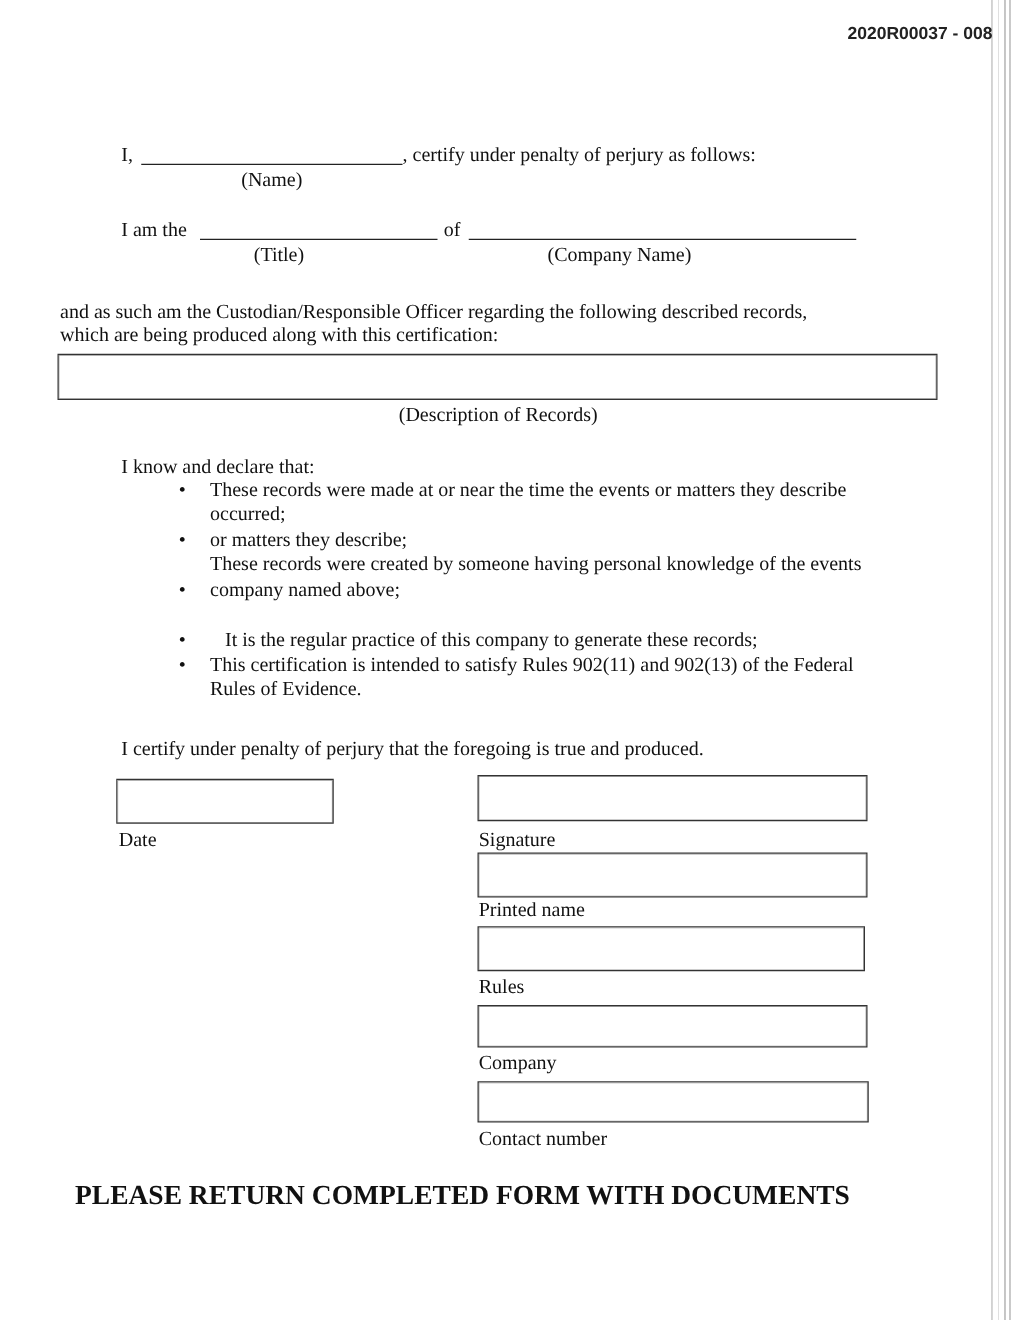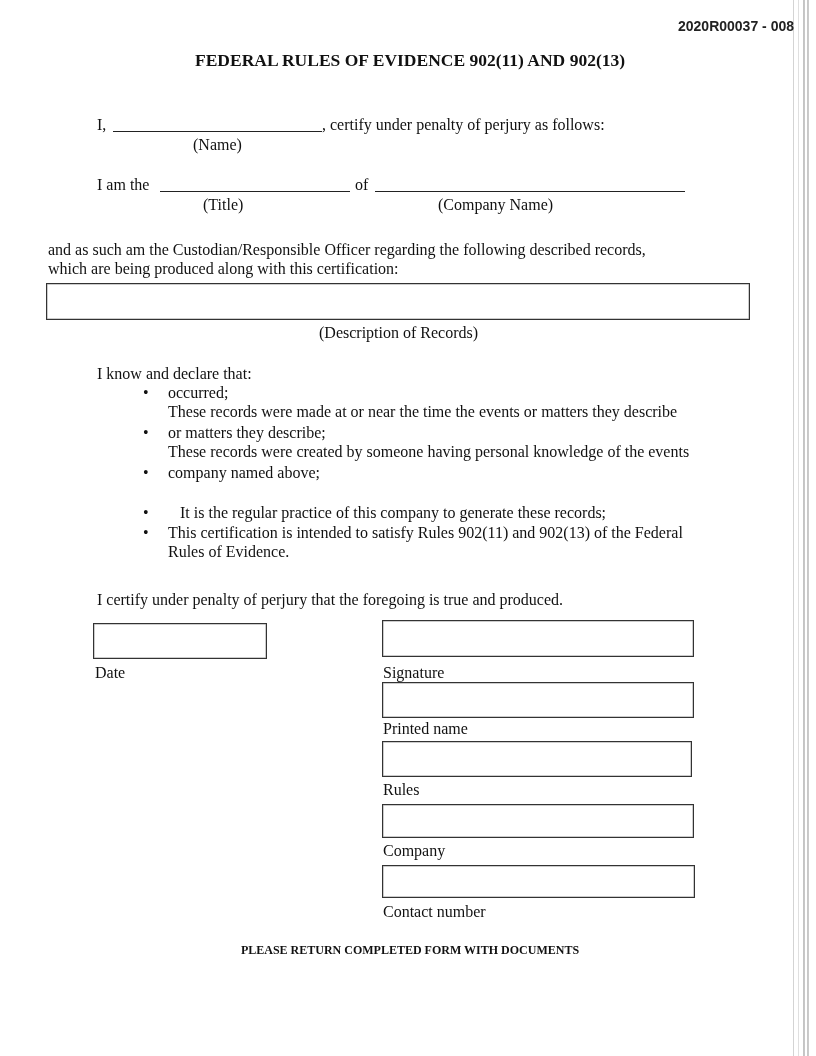--- a/index.html
+++ b/index.html
@@ -24,33 +24,32 @@
   .title {
     left: 60px; width: 700px; top: 50px; text-align: center;
     font-weight: bold; font-size: 17.5px; line-height: 21px;
   }
   .txt { font-size: 16px; line-height: 19px; white-space: nowrap; }
   .line { border-bottom: 1px solid #222; height: 0; }
   .box { border: 1.5px solid #333; box-shadow: inset 0 0 0 0.5px #999; background: #fff; box-sizing: border-box; }
   .bul { font-size: 16px; line-height: 19px; }
   .bullet-dot { position: absolute; left: 0; top: 0; }
   .footer {
-    left: 60px; width: 700px; top: 943px; text-align: center;
-    font-weight: bold; font-size: 12px;
+    left: 60px; width: 700px; top: 943px; 
+    font-weight: bold; font-size: 22px;
   }
 </style>
 </head>
 <body>
 
 <div class="abs scan-edge"></div>
 
 <div class="abs bates">2020R00037 - 008</div>
 
 <div class="abs title">
-  <div>FEDERAL RULES OF EVIDENCE 902(11) AND 902(13)</div>
 </div>
 
 <div class="abs txt" style="left:97px; top:115px;">I,</div>
 <div class="abs line" style="left:113px; top:131px; width:209px;"></div>
 <div class="abs txt" style="left:322px; top:115px;">, certify under penalty of perjury as follows:</div>
 <div class="abs txt" style="left:193px; top:135px;">(Name)</div>
 
 <div class="abs txt" style="left:97px; top:175px;">I am the</div>
 <div class="abs line" style="left:160px; top:191px; width:190px;"></div>
 <div class="abs txt" style="left:355px; top:175px;">of</div>
@@ -61,22 +60,22 @@
 <div class="abs txt" style="left:48px; top:240px;">and as such am the Custodian/Responsible Officer regarding the following described records,</div>
 <div class="abs txt" style="left:48px; top:259px;">which are being produced along with this certification:</div>
 
 <div class="abs box" style="left:46px; top:283px; width:704px; height:37px;"></div>
 <div class="abs txt" style="left:319px; top:323px;">(Description of Records)</div>
 
 <div class="abs txt" style="left:97px; top:364px;">I know and declare that:</div>
 
 <div class="abs bul" style="left:143px; top:383px; width:620px;">
   <span class="bullet-dot">•</span>
+  <div style="margin-left:25px;">These records were made at or near the time the events or matters they describe</div>
   <div style="margin-left:25px;">occurred;</div>
-  <div style="margin-left:25px;">These records were made at or near the time the events or matters they describe</div>
 </div>
 <div class="abs bul" style="left:143px; top:423px; width:620px;">
   <span class="bullet-dot">•</span>
   <div style="margin-left:25px;">or matters they describe;</div>
   <div style="margin-left:25px;">These records were created by someone having personal knowledge of the events</div>
 </div>
 <div class="abs bul" style="left:143px; top:463px; width:620px;">
   <span class="bullet-dot">•</span>
   <div style="margin-left:25px;">company named above;</div>
 </div>

